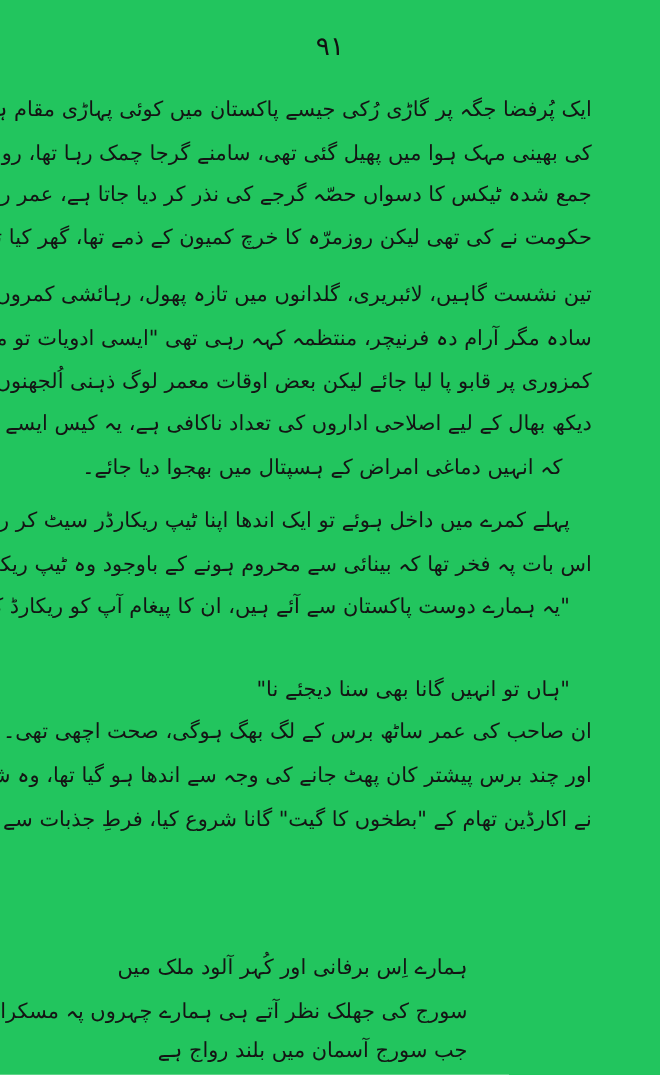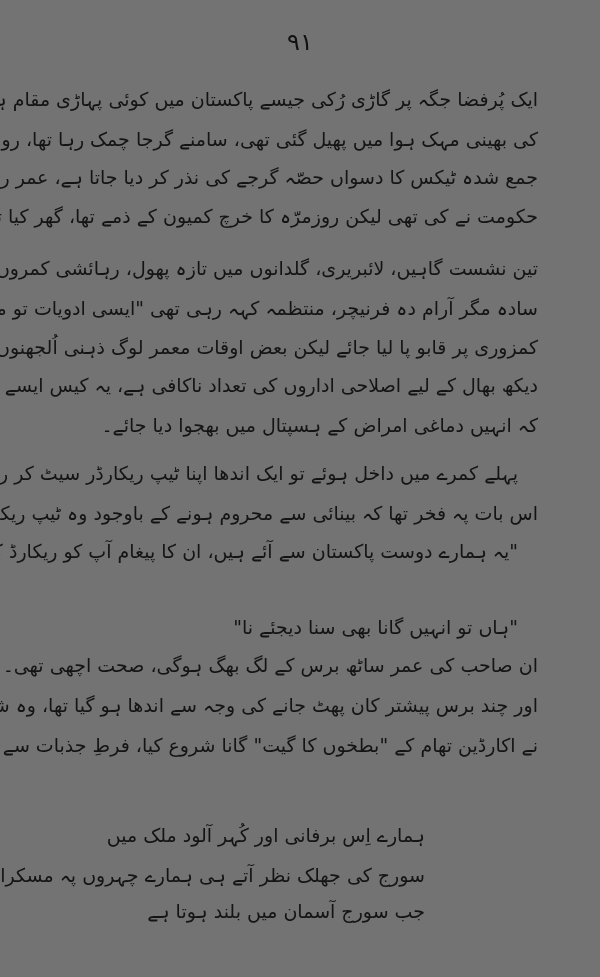--- a/index.html
+++ b/index.html
@@ -12,21 +12,21 @@
       height: 977px;
       position: relative;
       overflow: hidden;
       font-family: "DejaVu Sans", sans-serif;
       color: #111;
     }
     .page {
       position: absolute;
       left: 0; top: 0;
       width: 600px; height: 977px;
-      background: #737373;
+      background: #22c55e;
     }
     .page-number {
       position: absolute;
       top: 28px;
       left: 0; right: 0;
       text-align: center;
       font-size: 24px;
       direction: rtl;
       letter-spacing: 2px;
     }
@@ -46,26 +46,27 @@
       text-align-last: justify;
     }
     .indent {
       right: 82px;
       width: 470px;
       text-align: right;
     }
     .plain {
       right: 62px;
       width: 490px;
-      text-align: right;
+      text-align: center;
     }
     .verse {
       right: 175px;
       width: 400px;
       text-align: right;
+      margin-top: 44px;
     }
     .verse.wide {
       right: 175px;
       width: 380px;
       text-align: justify;
       text-align-last: justify;
     }
   </style>
 </head>
 <body>
@@ -87,14 +88,14 @@
   <div class="line justified" style="top:498px">اس بات پہ فخر تھا کہ بینائی سے محروم ہونے کے باوجود وہ ٹیپ ریکارڈر استعمال کر سکتا ہے</div>
   <div class="line indent" style="top:536px">"یہ ہمارے دوست پاکستان سے آئے ہیں، ان کا پیغام آپ کو ریکارڈ کرنا چاہیے"</div>
   <div class="line indent" style="top:612px">"ہاں تو انہیں گانا بھی سنا دیجئے نا"</div>
 
   <div class="line justified" style="top:650px">ان صاحب کی عمر ساٹھ برس کے لگ بھگ ہوگی، صحت اچھی تھی۔ بیچارا کان کن تھا</div>
   <div class="line justified" style="top:690px">اور چند برس پیشتر کان پھٹ جانے کی وجہ سے اندھا ہو گیا تھا، وہ شادی شدہ نہ تھا، اُس</div>
   <div class="line justified" style="top:730px">نے اکارڈین تھام کے "بطخوں کا گیت" گانا شروع کیا، فرطِ جذبات سے اُس کے</div>
 
   <div class="line verse" style="top:820px">ہمارے اِس برفانی اور کُہر آلود ملک میں</div>
   <div class="line verse wide" style="top:860px">سورج کی جھلک نظر آتے ہی ہمارے چہروں پہ مسکراہٹ کھل جاتی ہے</div>
-  <div class="line verse" style="top:896px">جب سورج آسمان میں بلند ہوتا ہے</div>
+  <div class="line verse" style="top:896px">جب سورج آسمان میں بلند رواج ہے</div>
 </div>
 
 </body></html>

